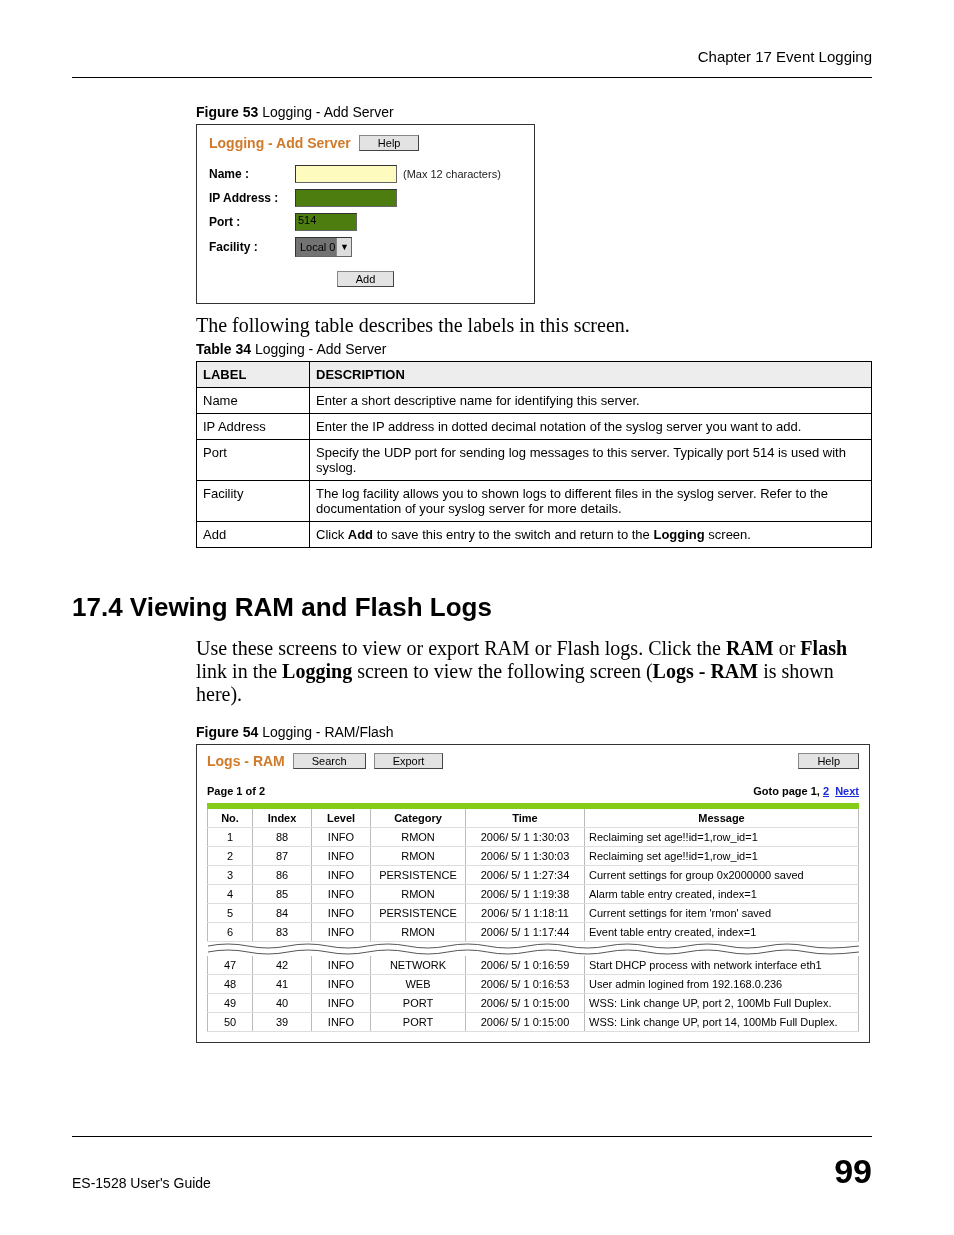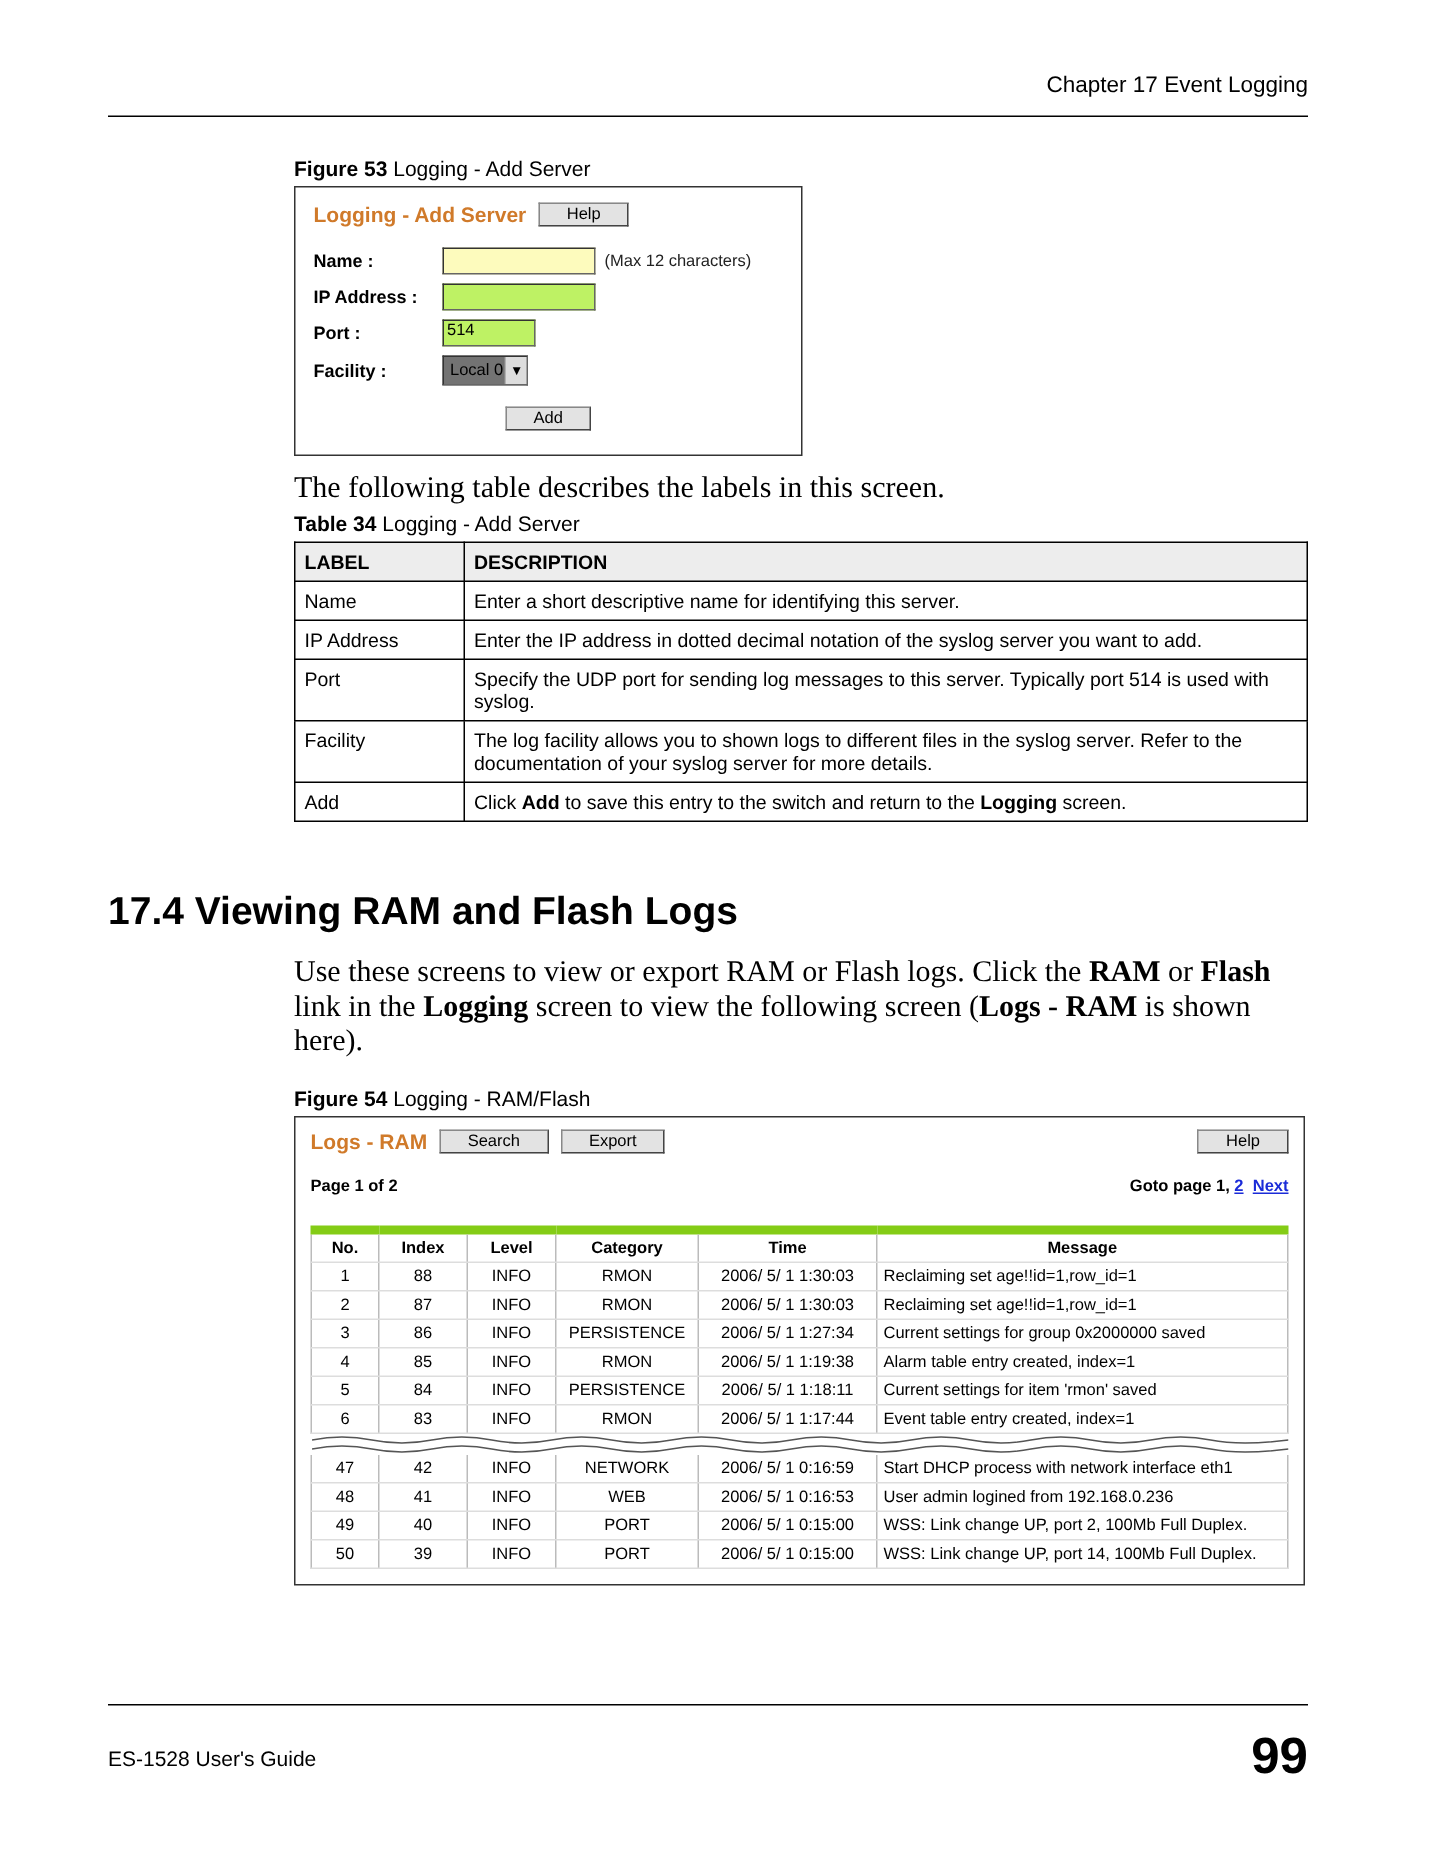--- a/index.html
+++ b/index.html
@@ -48,21 +48,21 @@
     border: 1px solid #888;
     border-right-color: #444; border-bottom-color: #444;
     padding: 1px 18px;
     display: inline-block;
   }
   .fig53-row { display: flex; align-items: center; margin: 6px 0; gap: 6px; }
   .fig53-label { width: 80px; font-weight: bold; }
   .inp {
     width: 96px; height: 16px; border: 1px solid #666;
     border-top-color:#333; border-left-color:#333;
-    font-size: 11px; padding: 0 2px; background:#bef264;
+    font-size: 11px; padding: 0 2px; background:#4d7c0f;
   }
   .inp.yellow { background: #fdfbbd; }
   .inp.short { width: 56px; }
   .sel {
     border: 1px solid #666; border-top-color:#333; border-left-color:#333;
     font-size: 11px; padding: 0 16px 0 4px; height: 18px;
     display:inline-flex; align-items:center; position:relative; background:#737373;
   }
   .sel .chev {
     position:absolute; right:0; top:0; bottom:0; width:14px;
@@ -102,21 +102,21 @@
   .fig54 {
     border: 1.5px solid #333;
     font-family: Arial, Helvetica, sans-serif;
     font-size: 11px;
     width: 652px;
     padding: 8px 10px 10px 10px;
   }
   .fig54-head { display:flex; align-items:center; gap:8px; margin-bottom: 16px; }
   .fig54-title { color: #d07a2a; font-weight: bold; font-size: 14px; }
   .fig54-head .spacer { flex: 1; }
-  .fig54-bar { display:flex; font-size:11px; font-weight:bold; margin-bottom: 20px; }
+  .fig54-bar { display:flex; font-size:11px; font-weight:bold; margin-bottom: 6px; }
   .fig54-bar .right { margin-left:auto; font-weight:bold; }
   .fig54-bar a { color:#1a2bd8; text-decoration: underline; }
 
   .logtbl { border-collapse: collapse; width: 100%; font-size: 11px; }
   .logtbl th, .logtbl td {
     border-left: 1px solid #bbb; border-right: 1px solid #bbb;
     border-bottom: 1px solid #ddd;
     padding: 3px 4px;
     text-align: center;
     white-space: nowrap;
@@ -130,21 +130,21 @@
   
   .logtbl tr.tear td {
     border: none; padding: 0; height: 14px;
     position: relative;
   }
   .tear-svg { display:block; width:100%; height:14px; }
 
   
   .footer {
     position: absolute; left: 72px; right: 82px; bottom: 44px;
-    display: flex; align-items: center;
+    display: flex; align-items: flex-end;
   }
   .footer .guide { font-family: Arial, Helvetica, sans-serif; font-size: 14px; }
   .footer .pageno { margin-left: auto; font-family: Arial, Helvetica, sans-serif; font-size: 34px; font-weight: bold; }
   .hr-foot { position:absolute; left:72px; right:82px; bottom:90px; border:none; border-top:1.5px solid #000; }
 </style>
 </head>
 <body>
 
 <div class="page">
   <p class="chapter-title">Chapter 17 Event Logging</p>

